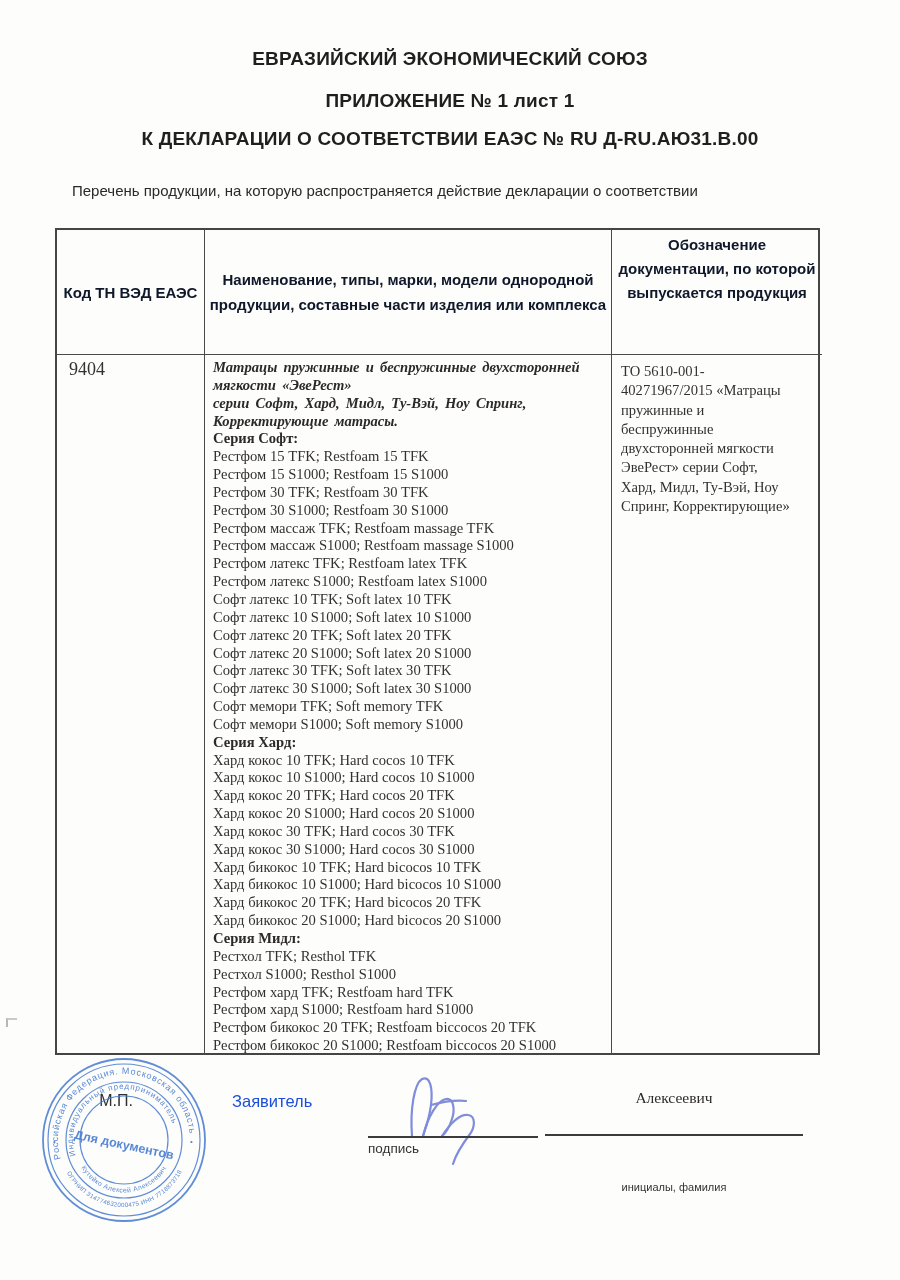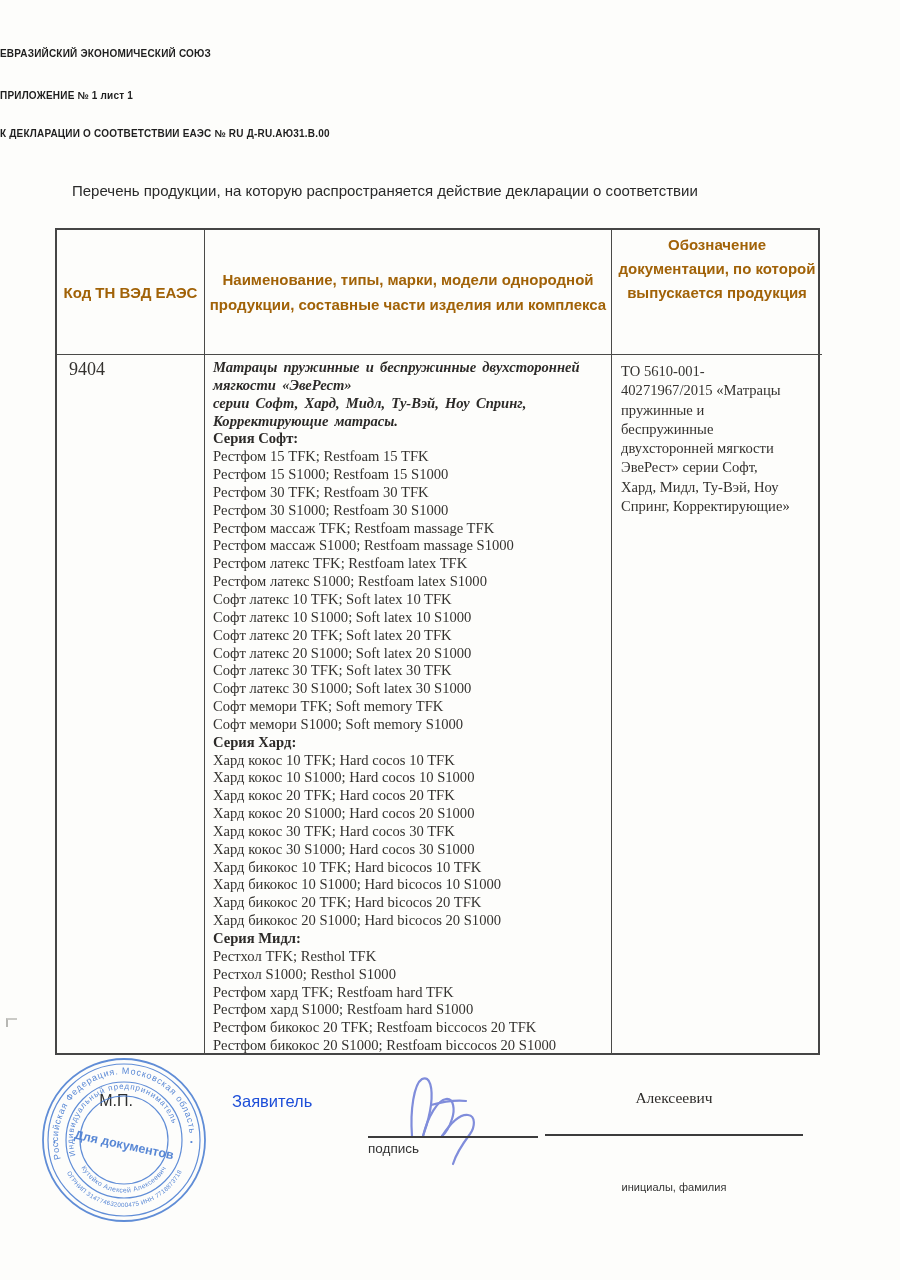--- a/index.html
+++ b/index.html
@@ -1,30 +1,30 @@
 <!DOCTYPE html>
 <html><head>
 <meta charset="utf-8">
 <style>
   html,body{margin:0;padding:0;background:#e8e8e8;}
   .page{position:relative;width:900px;height:1280px;background:#fdfdfb;overflow:hidden;
         font-family:"Liberation Sans",sans-serif;color:#262626;}
   
-  .title{position:absolute;left:0;width:900px;font-weight:bold;
-         font-size:10px;letter-spacing:.2px;color:#1f1f1f;}
+  .title{position:absolute;left:0;width:900px;text-align:center;font-weight:bold;
+         font-size:19px;letter-spacing:.2px;color:#1f1f1f;}
   .t1{top:48px;} .t2{top:90px;} .t3{top:128px;}
   .intro{position:absolute;left:72px;top:182px;font-size:15px;color:#2a2a2a;}
   
   .doc-table{position:absolute;left:55px;top:228px;width:765px;height:827px;
              border:2px solid #454545;box-sizing:border-box;
              display:grid;grid-template-columns:148px 407px 210px;grid-template-rows:125px 1fr;}
   .cell{box-sizing:border-box;border-right:1.5px solid #4a4a48;}
   .cell.last{border-right:none;}
   .hcell{border-bottom:1.5px solid #4a4a48;display:flex;align-items:center;justify-content:center;
-         text-align:center;font-weight:bold;font-size:15px;line-height:25px;color:#a16207;}
+         text-align:center;font-weight:bold;font-size:15px;line-height:25px;color:#0f172a;}
   .hcell.topalign{align-items:flex-start;padding-top:3px;line-height:24px;}
   .bcell{font-family:"Liberation Serif",serif;color:#34322f;}
   .code-cell{padding:4px 0 0 12px;font-size:18px;}
   .prod-cell{padding:4px 4px 0 8px;font-size:14.6px;}
   .pline{line-height:17.85px;white-space:nowrap;}
   .pline.bi{font-weight:bold;font-style:italic;word-spacing:2.5px;color:#2c2a28;}
   .pline.b{font-weight:bold;color:#2c2a28;}
   .doc-cell{padding:7px 4px 0 9px;font-size:14.6px;}
   .dline{line-height:19.3px;}
   

